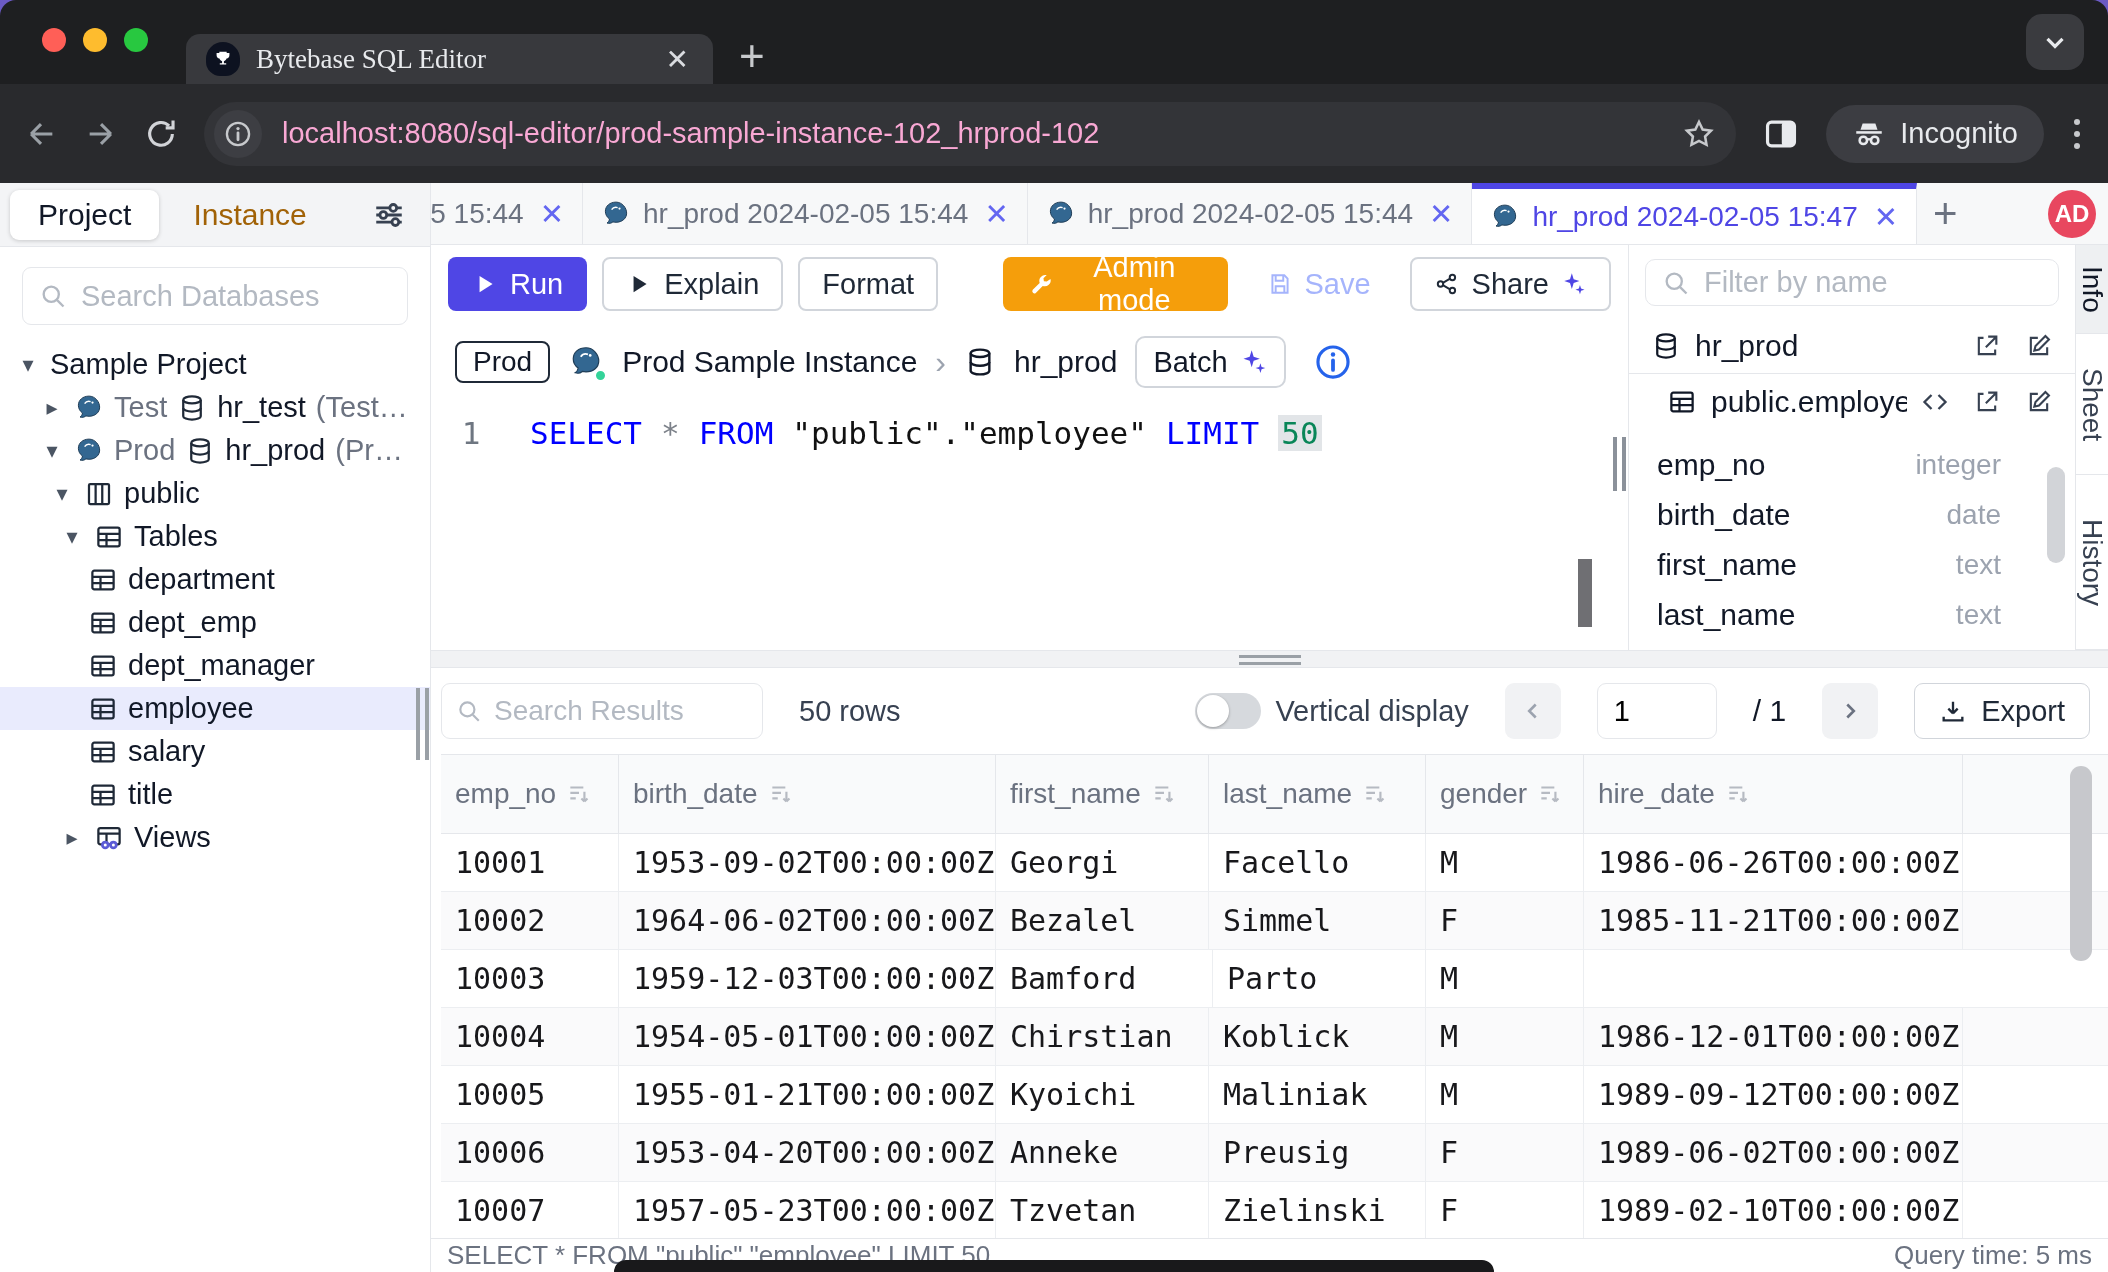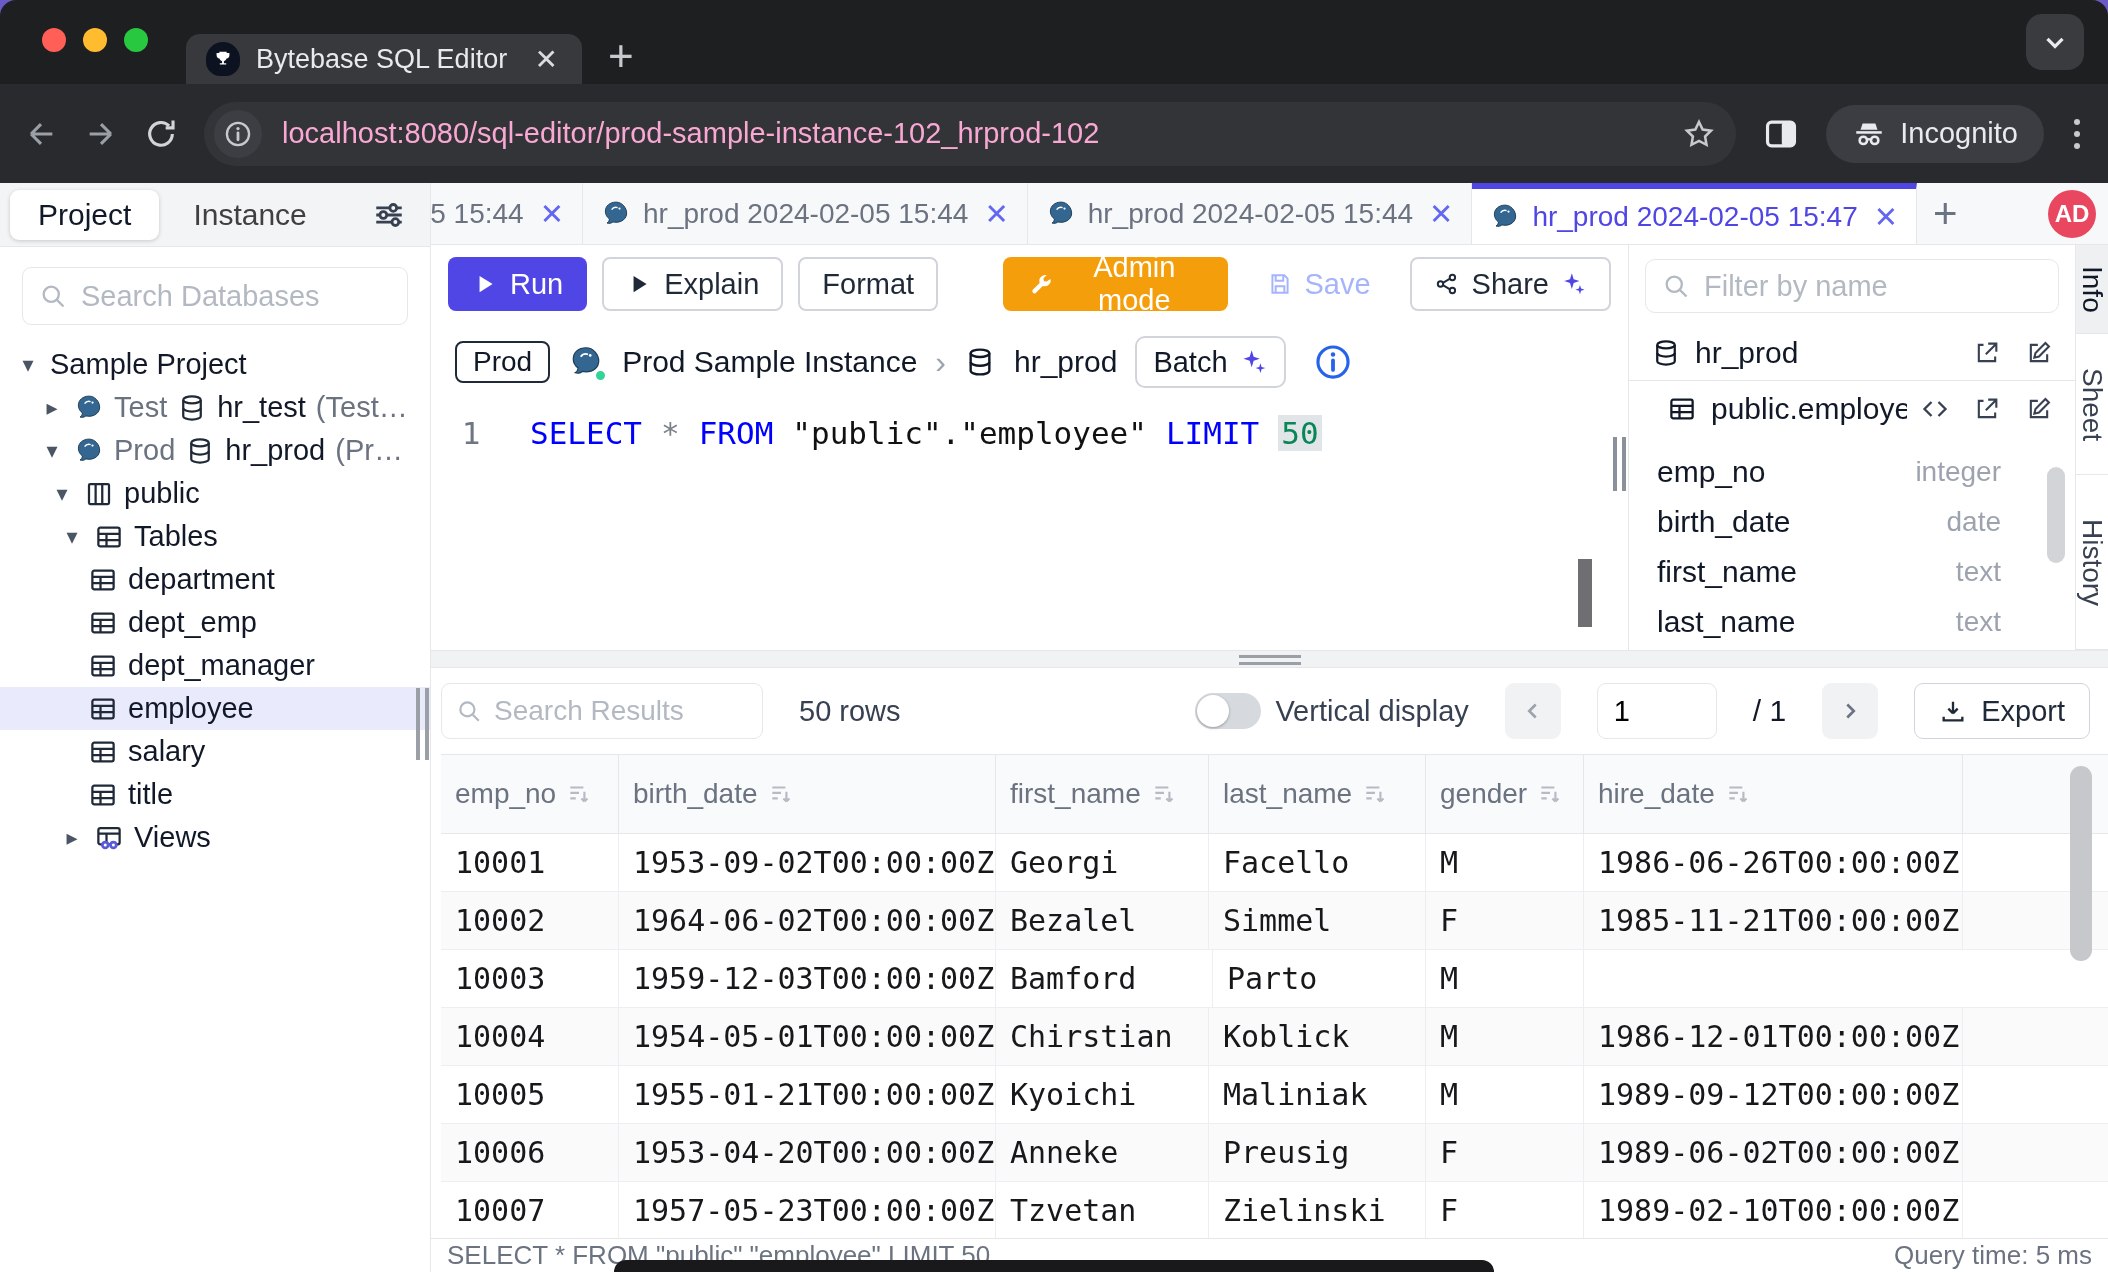--- a/index.html
+++ b/index.html
@@ -5,22 +5,22 @@
   * { margin:0; padding:0; box-sizing:border-box; }
   html,body { width:2108px; height:1272px; overflow:hidden; background:#6b5ac4; font-family:"Liberation Sans", sans-serif; }
   .screen { position:relative; width:2108px; height:1272px; }
 
   
   .browser { height:183px; background:#1e1f21; border-radius:16px 16px 0 0; position:relative; }
   .btabs { height:84px; position:relative; display:flex; align-items:flex-end; }
   .traffic { position:absolute; left:42px; top:28px; display:flex; gap:17px; }
   .traffic i { width:24px; height:24px; border-radius:50%; display:block; }
   .t-red{background:#ff5f57}.t-yel{background:#febc2e}.t-grn{background:#28c840}
-  .btab { margin-left:186px; width:396px; height:50px; background:#38393d; border-radius:14px 14px 0 0;
-          display:flex; align-items:center; gap:16px; padding:0 20px; color:#e8eaed; font-size:27px; }
+  .btab { margin-left:186px; width:527px; height:50px; background:#38393d; border-radius:14px 14px 0 0;
+          display:flex; align-items:center; gap:16px; padding:0 20px; color:#e8eaed; font-size:27px;font-family:Liberation Serif, serif; }
   .favicon { width:34px; height:34px; border-radius:50% 50% 42% 42%; background:#0d1220; display:flex; align-items:center; justify-content:center; flex:none; }
   .favicon svg{ width:22px; height:22px; }
   .btab-title { flex:1; white-space:nowrap; overflow:hidden; }
   .bclose { color:#dadce0; font-size:28px; padding:0 4px; }
   .bplus { color:#c7c9cc; font-size:44px; font-weight:300; margin:0 0 6px 26px; line-height:1; }
   .tabsearch { position:absolute; right:24px; top:14px; width:58px; height:56px; border-radius:16px; background:#3a3b3f;
                display:flex; align-items:center; justify-content:center; color:#e8eaed; }
   .nav { height:99px; background:#292a2d; display:flex; align-items:center; padding:0 24px; gap:26px; }
   .navicon { width:34px; height:34px; flex:none; }
   .c-back{color:#9aa0a6}.c-fwd{color:#9aa0a6}.c-reload{color:#d2d4d8}
@@ -34,21 +34,21 @@
   .incogpill svg { width:34px; height:34px; }
   .kebab { display:flex; flex-direction:column; gap:6px; padding:4px; }
   .kebab i { width:6px; height:6px; border-radius:50%; background:#c7c9cc; display:block; }
 
   
   .app { height:1089px; background:#fff; display:flex; color:#111827; }
 
   
   .sidebar { width:431px; flex:none; border-right:1px solid #e5e7eb; display:flex; flex-direction:column; position:relative; }
   .side-tabs { height:64px; background:#f3f4f6; border-bottom:1px solid #e5e7eb; display:flex; align-items:center; padding:7px 10px; gap:6px; }
-  .seg { padding:8px 28px; border-radius:9px; font-size:30px; color:#404040; }
+  .seg { padding:8px 28px; border-radius:9px; font-size:30px; color:#a16207; }
   .seg.active { background:#fff; color:#111827; box-shadow:0 1px 4px rgba(0,0,0,.18); }
   .side-gear { margin-left:auto; margin-right:14px; width:34px; height:34px; color:#374151; }
   .searchbox { margin:20px 22px 10px; height:58px; border:1px solid #e5e7eb; border-radius:9px; display:flex; align-items:center; gap:14px; padding:0 16px; color:#b3b9c2; }
   .searchbox svg { width:28px; height:28px; flex:none; }
   .searchbox input { border:none; outline:none; flex:1; font-size:29px; font-family:inherit; color:#111827; background:transparent; min-width:0; }
   .searchbox input::placeholder { color:#b3b9c2; }
   .tree { margin-top:8px; font-size:29px; }
   .trow { height:43px; display:flex; align-items:center; gap:10px; white-space:nowrap; overflow:hidden; padding-right:6px; }
   .trow.sel { background:#e9ebfd; }
   .caret { width:24px; flex:none; text-align:center; color:#4b5563; font-size:22px; }
@@ -95,21 +95,21 @@
   .ln { display:inline-block; width:80px; text-align:center; color:#6e7681; }
   .tok { margin-left:19px; }
   .kw { color:#0000ff; } .op { color:#7d828a; } .idt { color:#111111; }
   .num { color:#098658; background:#e2e5e8; padding:0 3px; }
   .ethumb { position:absolute; right:36px; top:158px; width:14px; height:68px; background:#6f6f73; }
 
   
   .rpanel { width:447px; flex:none; border-left:1px solid #e5e7eb; position:relative; font-size:30px; }
   .grip-v2 { position:absolute; left:-16px; top:192px; display:flex; gap:5px; }
   .grip-v2 i { width:4px; height:54px; background:#8b919a; display:block; }
-  .filterbox { margin:14px 16px 12px; height:54px; border:1px solid #e5e7eb; border-radius:10px; display:flex; align-items:center; gap:14px; padding:0 16px; color:#b3b9c2; }
+  .filterbox { margin:14px 16px 12px; height:47px; border:1px solid #e5e7eb; border-radius:10px; display:flex; align-items:center; gap:14px; padding:0 16px; color:#b3b9c2; }
   .filterbox svg { width:28px; height:28px; flex:none; }
   .filterbox input { border:none; outline:none; flex:1; font-size:29px; font-family:inherit; background:transparent; min-width:0; }
   .filterbox input::placeholder { color:#b3b9c2; }
   .prow { height:56px; display:flex; align-items:center; gap:14px; padding:0 22px; }
   .prow.b { border-bottom:1px solid #e5e7eb; }
   .prow .ic { width:30px; height:30px; flex:none; color:#111827; }
   .prow .nm { white-space:nowrap; overflow:hidden; }
   .prow .acts { margin-left:auto; display:flex; gap:24px; color:#374151; }
   .prow .acts svg { width:28px; height:28px; }
   .prow.indent { padding-left:38px; }

